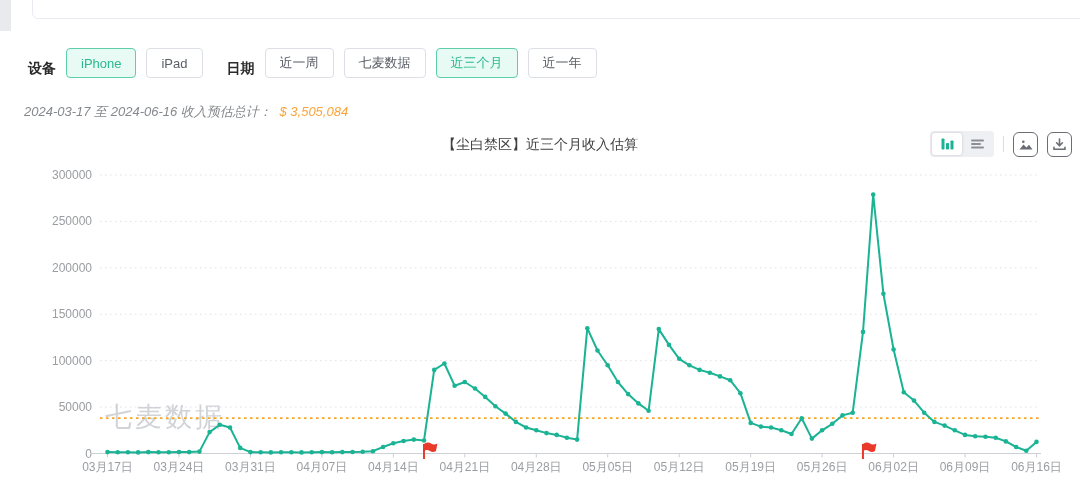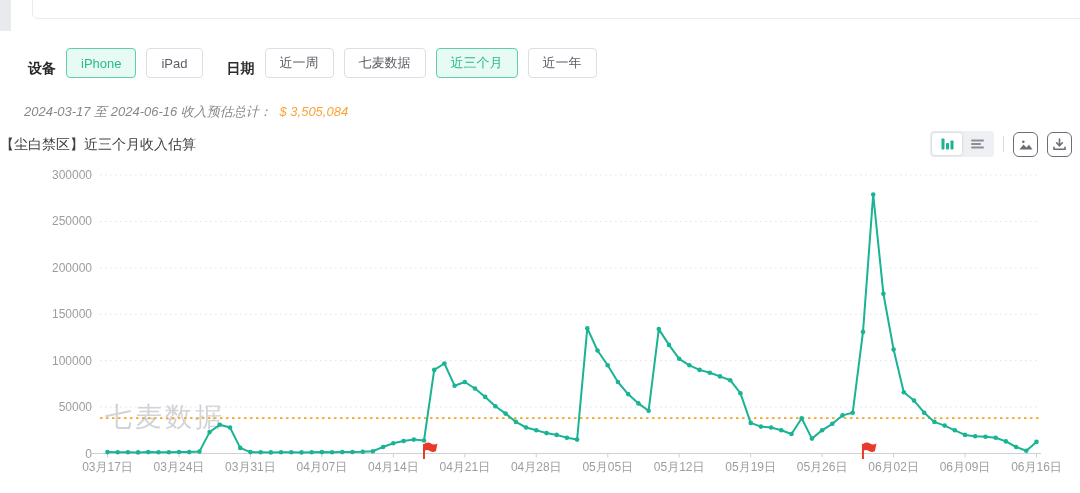--- a/index.html
+++ b/index.html
@@ -10,21 +10,21 @@
     background:#fff; border:1px solid #e8ebf0; border-radius:6px; }
   .filter-row { position:absolute; top:48px; left:28px; display:flex; align-items:flex-end; gap:10px; }
   .group-label { font-size:14px; font-weight:bold; color:#2b2b2b; }
   .group-label.date { margin-left:14px; }
   .fbtn { height:30px; padding:12px 14px; border:1px solid #dcdfe6; border-radius:4px;
     background:#fff; color:#5a5e66; font-size:13px; display:flex; align-items:center; cursor:pointer; }
   .fbtn.active { background:#e7faf3; border-color:#5fceac; color:#2bb98f; }
   .caret { margin-left:7px; font-size:9px; color:#555; }
   .summary-row { position:absolute; top:103px; left:24px; font-size:13px; color:#85888c;font-style:italic; }
   .amount { color:#f9a43b; margin-left:4px; }
-  .chart-title { position:absolute; top:136px; left:0; width:100%; 
+  .chart-title { position:absolute; top:136px; left:0; width:100%; text-align:center;
     font-size:14px; color:#404040; }
   .controls { position:absolute; top:131px; right:8px; display:flex; align-items:center; gap:9px; }
   .toggle { display:flex; background:#eef0f3; border-radius:4px; padding:2px; }
   .seg { width:30px; height:22px; display:flex; align-items:center; justify-content:center;
     border-radius:3px; cursor:pointer; }
   .seg.active { background:#fff; box-shadow:0 0 3px rgba(0,0,0,.18); }
   .vdiv { width:1px; height:16px; background:#dcdcdc; }
   .sqbtn { width:25px; height:25px; border:1.6px solid #6a6d73; border-radius:6px;
     background:#fff; display:flex; align-items:center; justify-content:center; cursor:pointer; }
   #chart-svg { position:absolute; top:158px; left:0; }

